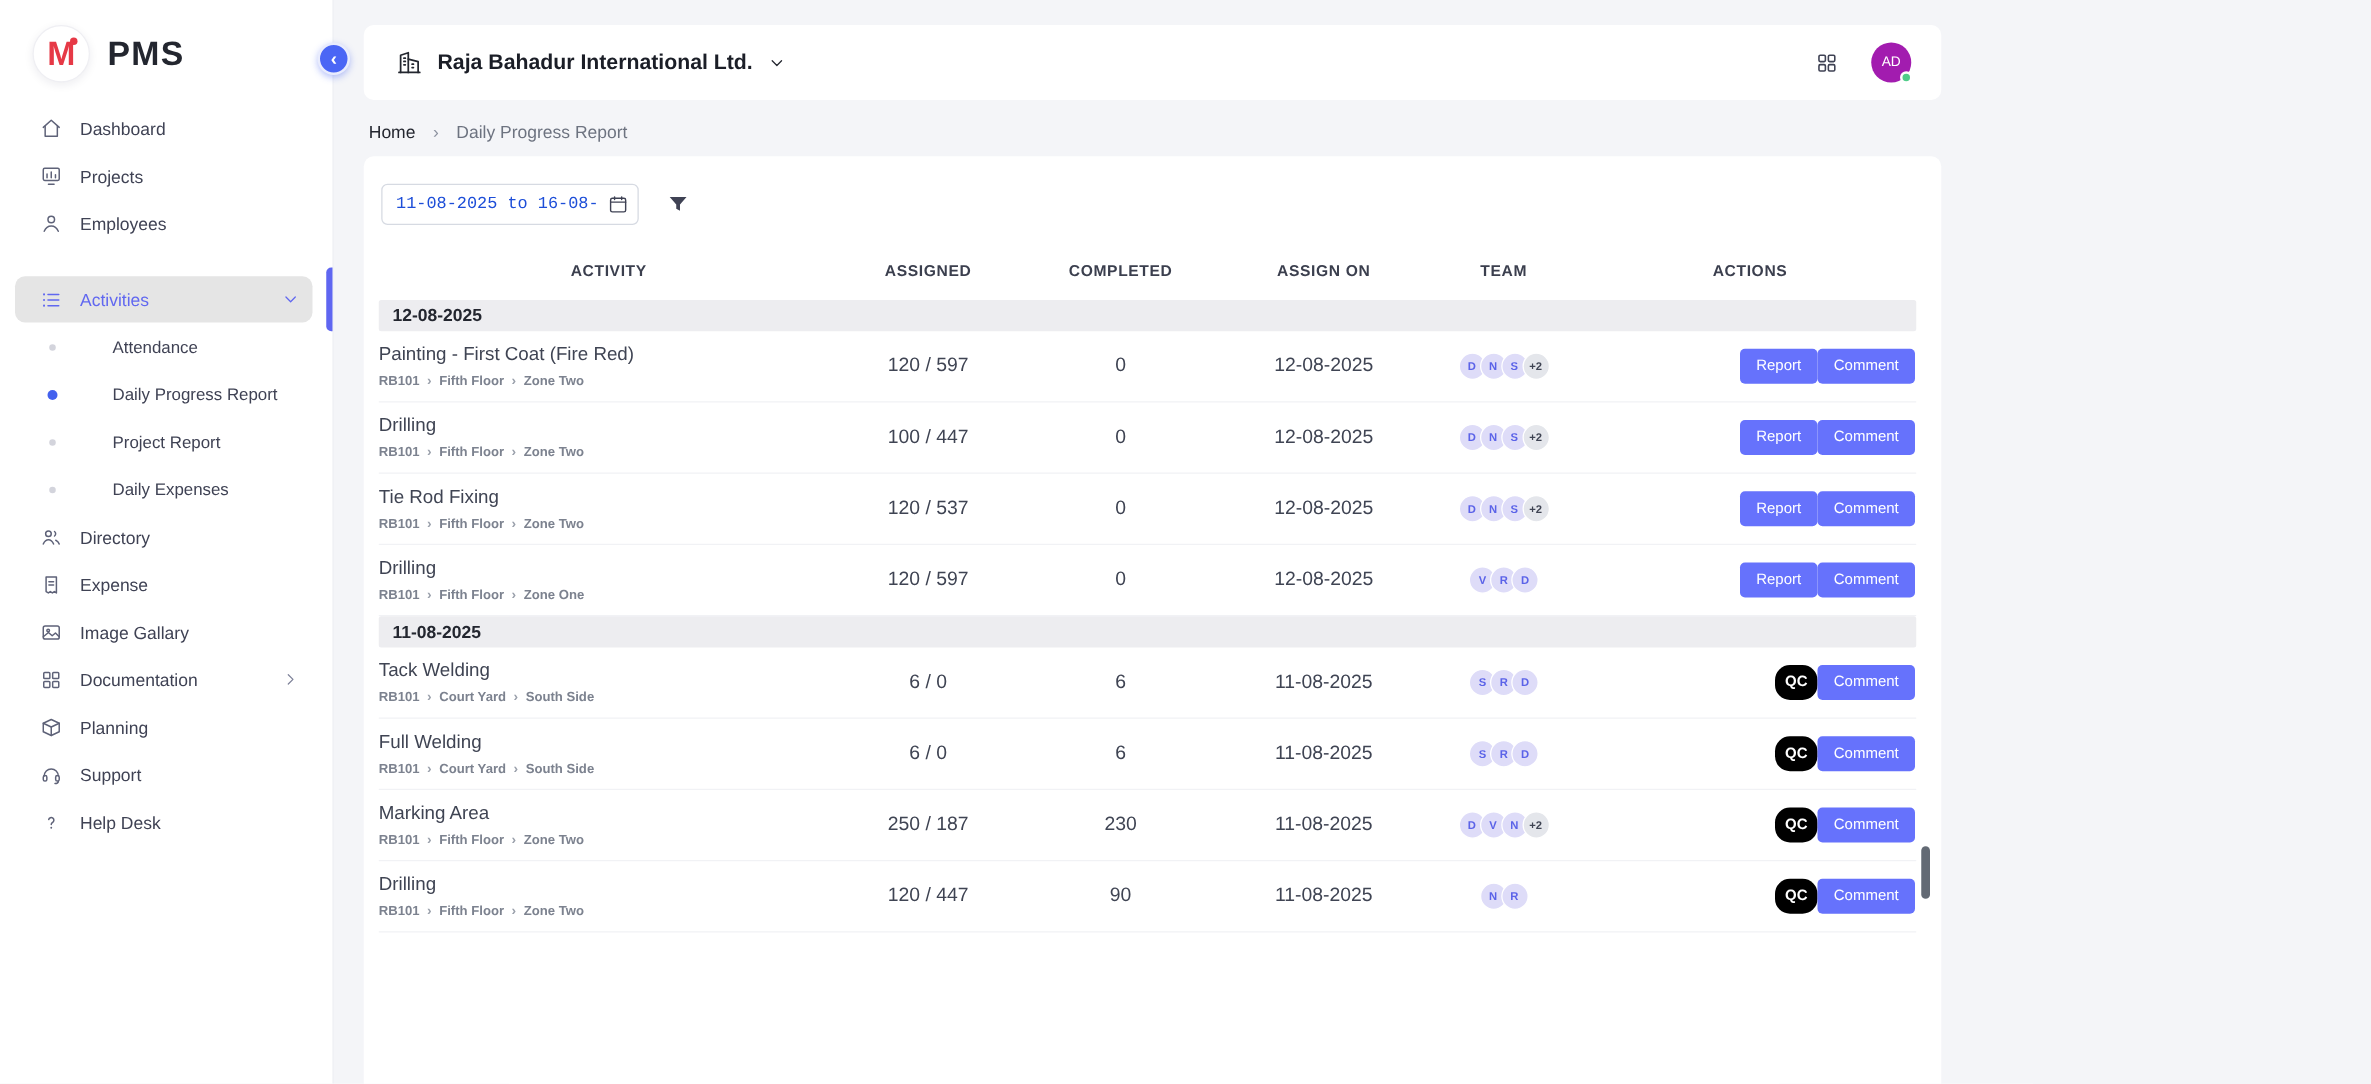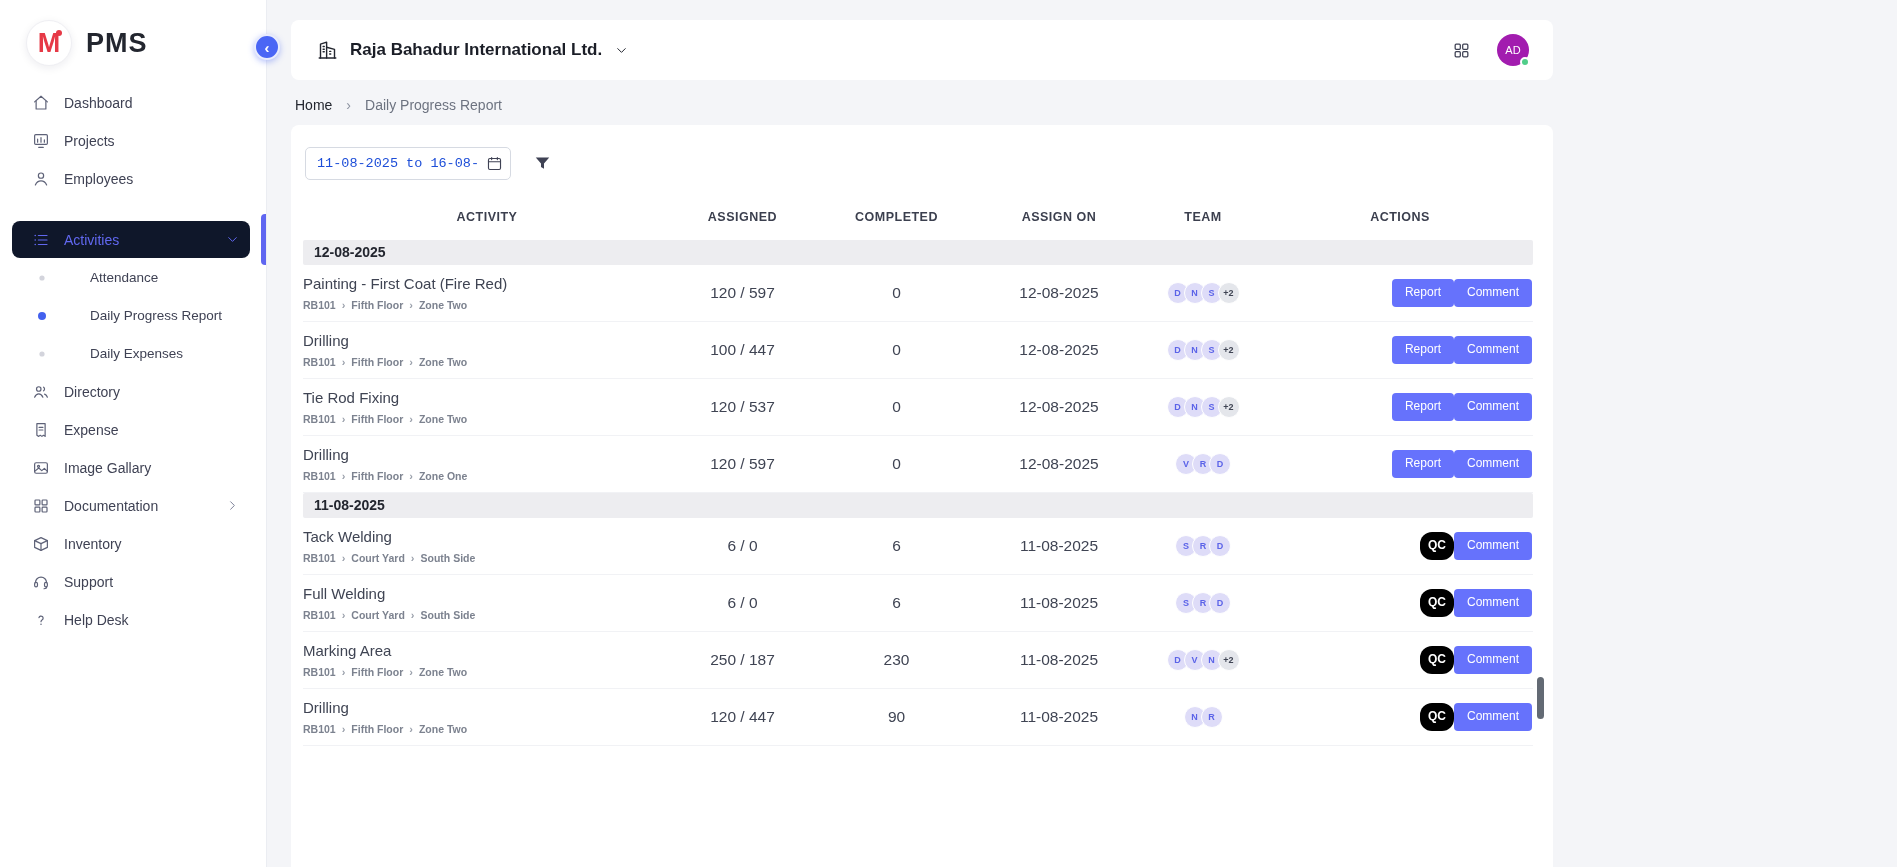--- a/index.html
+++ b/index.html
@@ -23,21 +23,21 @@
   .logo-badge::after { content:""; position:absolute; top:9px; right:9px; width:6px; height:6px; border-radius:50%; background:#e63946; }
   .logo-text { font-size:27px; font-weight:700; color:#23262f; letter-spacing:1px; }
   nav { margin-top:2px; }
   .side-item {
     display:flex; align-items:center; gap:14px; height:37px;
     margin:0 16px 1px 12px; padding:0 10px 0 20px; border-radius:8px;
     font-size:14px; color:#3f4254; cursor:pointer; position:relative; white-space:nowrap;
   }
   .side-item .s-icon { width:18px; height:18px; display:flex; align-items:center; justify-content:center; color:#5e6278; flex:none; }
   .side-item .s-chev { margin-left:auto; display:flex; align-items:center; color:#7e8299; }
-  .side-item.active { background:#0f172a; color:#6168f0;margin-top:24px; }
+  .side-item.active { background:#e5e5e5; color:#6168f0;margin-top:24px; }
   .side-item.active .s-icon, .side-item.active .s-chev { color:#6168f0; }
   .side-item.active::after {
     content:""; position:absolute; right:-16px; top:-7px; width:5px; height:51px;
     background:#5f66f1; border-radius:4px 0 0 4px;
   }
   .sub-item {
     display:flex; align-items:center; height:37px; margin:0 16px 1px 12px;
     padding-left:26px; border-radius:8px; font-size:13.5px; color:#3f4254; cursor:pointer; white-space:nowrap;
   }
   .sub-dot { width:8px; height:8px; border-radius:50%; background:#d3d4dc; transform:scale(.65); margin-right:44px; flex:none; }
@@ -176,20 +176,24 @@
       <div class="sub-item">
          <span class="sub-dot"></span>
          <span class="sub-label">Attendance</span>
        </div>
       <div class="sub-item active">
          <span class="sub-dot"></span>
          <span class="sub-label">Daily Progress Report</span>
        </div>
       <div class="sub-item">
          <span class="sub-dot"></span>
+         <span class="sub-label">Project Report</span>
+       </div>
+      <div class="sub-item">
+         <span class="sub-dot"></span>
          <span class="sub-label">Daily Expenses</span>
        </div>
       <div class="side-item">
        <span class="s-icon">
           <svg viewBox="0 0 24 24" width="18" height="18" fill="none" stroke="currentColor" stroke-width="1.6" stroke-linecap="round" stroke-linejoin="round">
             <circle cx="9" cy="8" r="3"></circle>
             <path d="M3.5 19c1.3-3 3.2-4.5 5.5-4.5s4.2 1.5 5.5 4.5"></path>
             <path d="M15.5 5.6a3 3 0 0 1 0 4.8"></path>
             <path d="M16.8 14.9c1.7.7 3 2.1 3.7 4.1"></path>
           </svg>
@@ -236,21 +240,21 @@
         </span>
      </div>
       <div class="side-item">
        <span class="s-icon">
           <svg viewBox="0 0 24 24" width="18" height="18" fill="none" stroke="currentColor" stroke-width="1.6" stroke-linecap="round" stroke-linejoin="round">
             <path d="m3.5 7.5 8.5-4 8.5 4-8.5 4z"></path>
             <path d="M3.5 7.5v9l8.5 4 8.5-4v-9"></path>
             <path d="M12 11.5v9"></path>
           </svg>
         </span>
-       <span class="s-label">Inventory</span>
+       <span class="s-label">Planning</span>
 
      </div>
       <div class="side-item">
        <span class="s-icon">
           <svg viewBox="0 0 24 24" width="18" height="18" fill="none" stroke="currentColor" stroke-width="1.6" stroke-linecap="round" stroke-linejoin="round">
             <path d="M4.5 13a7.5 7.5 0 0 1 15 0"></path>
             <rect x="3.5" y="12.5" width="3.8" height="6" rx="1.8"></rect>
             <rect x="16.7" y="12.5" width="3.8" height="6" rx="1.8"></rect>
             <path d="M19.5 18.8c0 1.6-1.6 2.2-3.5 2.2"></path>
           </svg>

